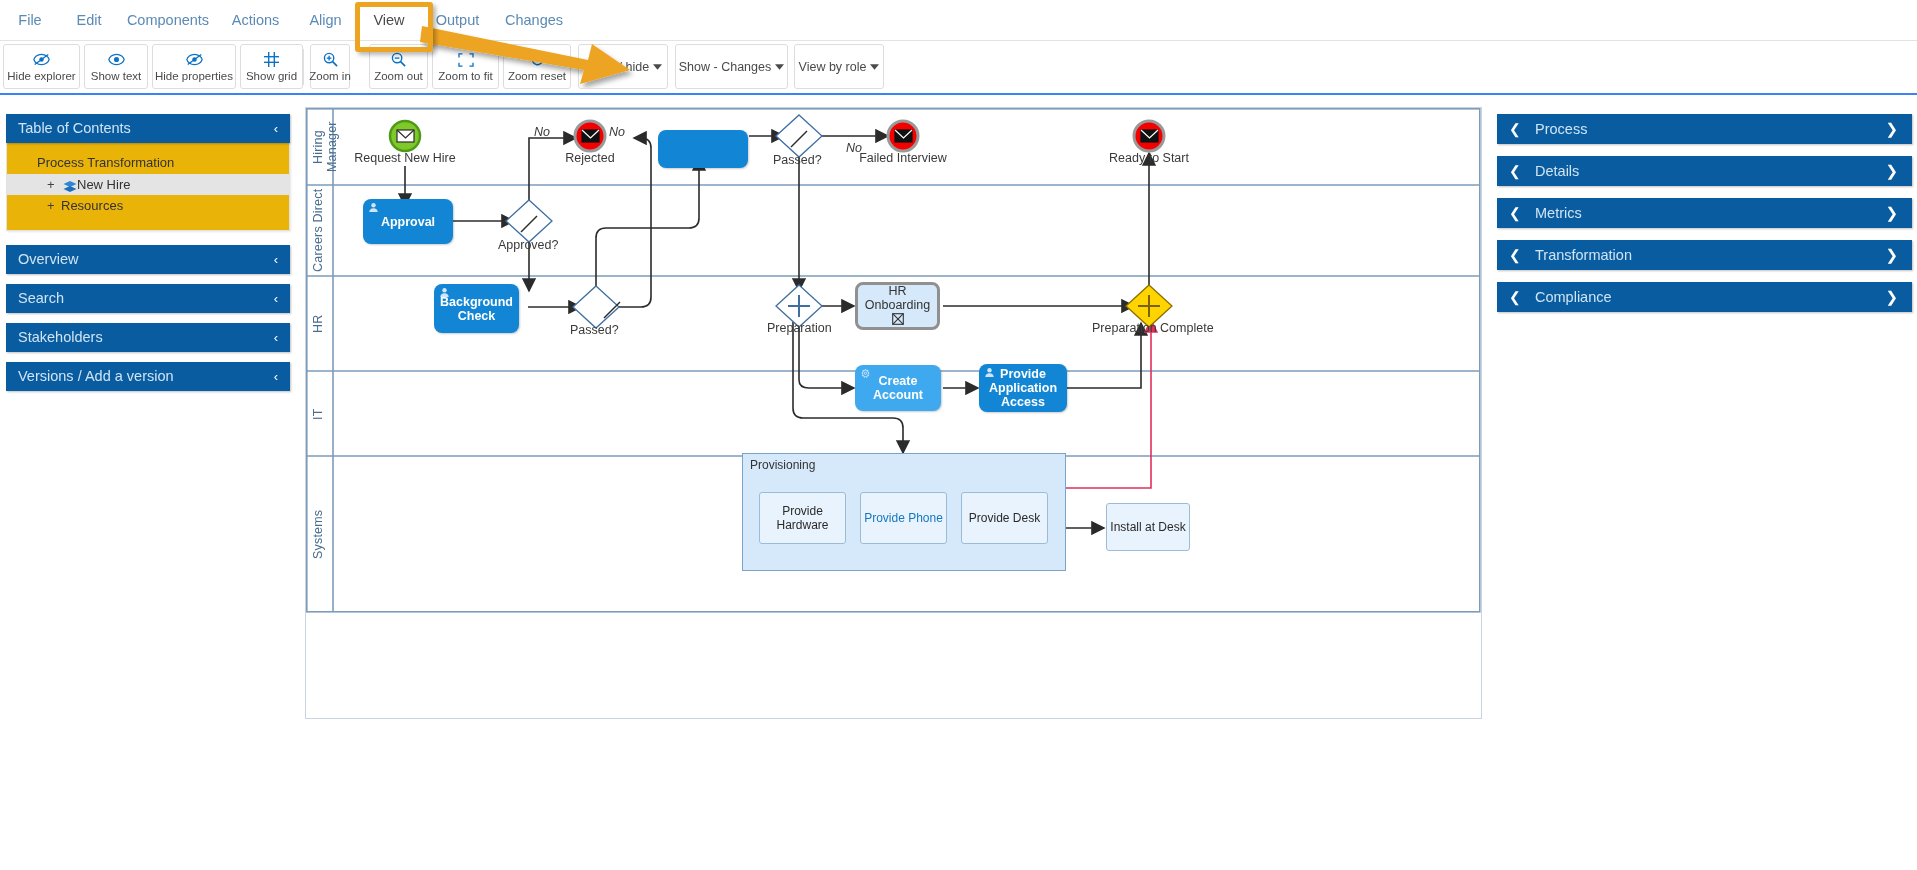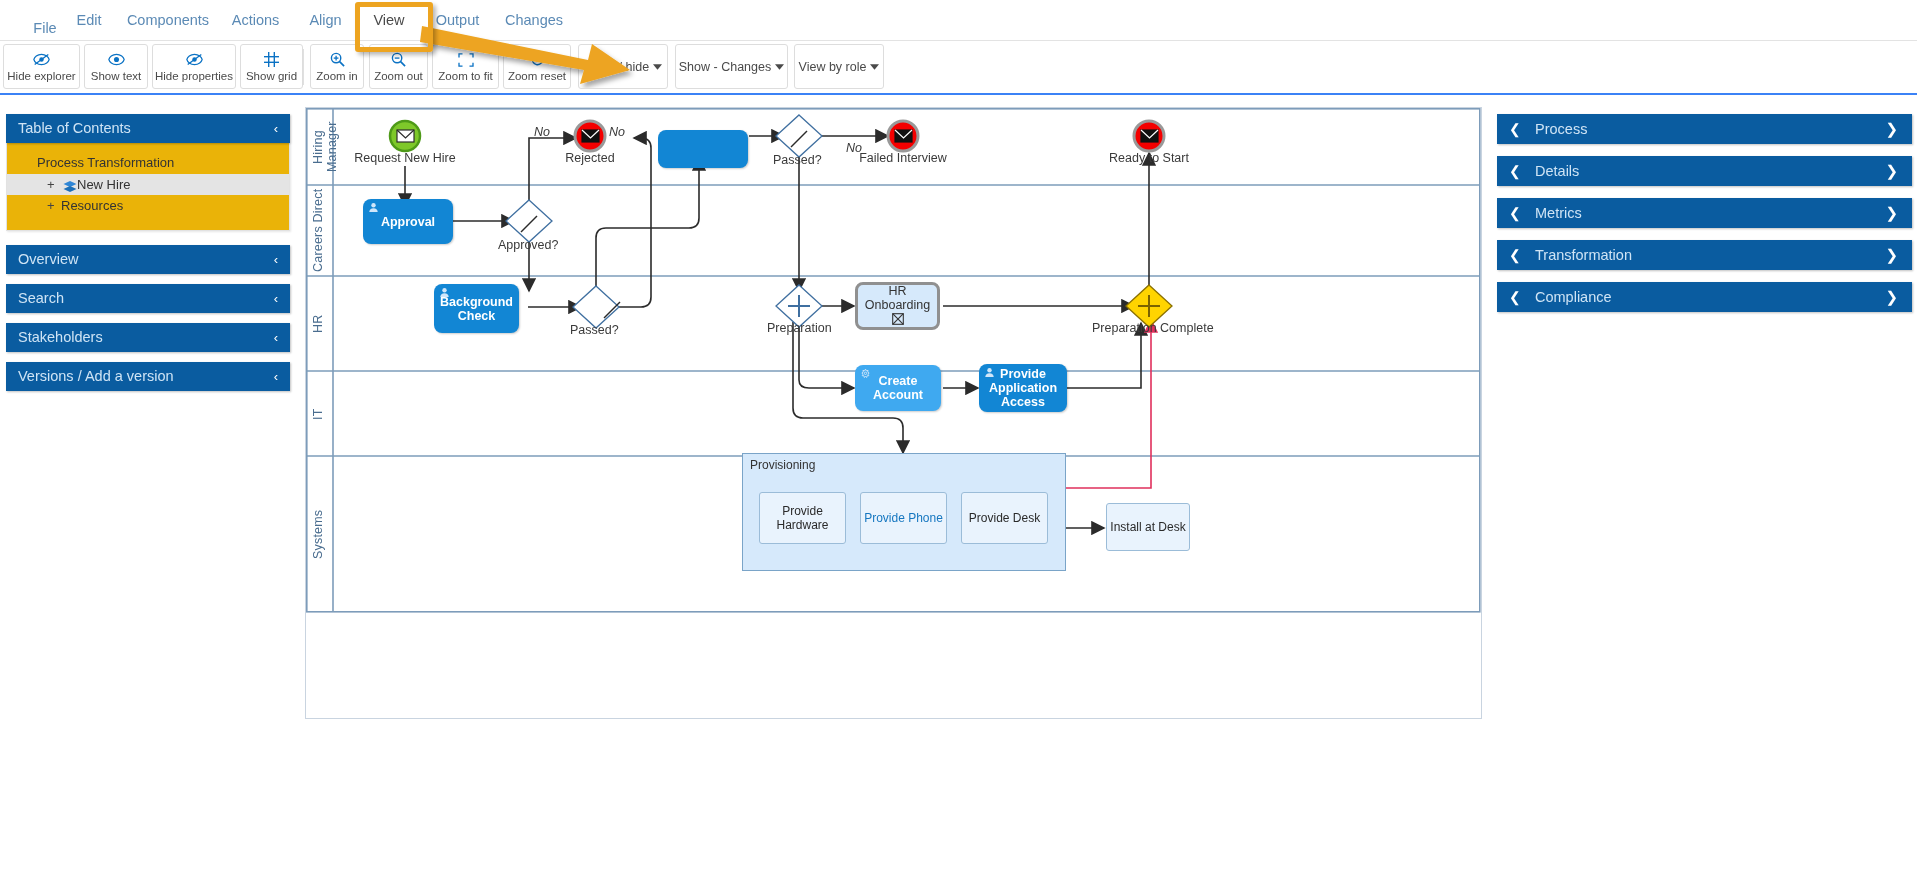--- a/index.html
+++ b/index.html
@@ -80,21 +80,21 @@
   .ev-label{position:absolute;font-size:12.5px;color:#3a3a3a;text-align:center;white-space:nowrap;}
   .flow-label{position:absolute;font-size:12.5px;color:#3a3a3a;font-style:italic;}
   .gw-label{position:absolute;font-size:12.5px;color:#3a3a3a;white-space:nowrap;}
 </style>
 </head>
 <body>
 
 <div class="app">
 
   <div class="menubar">
-    <div class="menu-item" style="left:15px;width:60px;margin-top:8px;">File</div>
+    <div class="menu-item" style="left:0px;width:60px;">File</div>
     <div class="menu-item" style="left:60px;width:58px;">Edit</div>
     <div class="menu-item" style="left:118px;width:100px;">Components</div>
     <div class="menu-item" style="left:218px;width:75px;">Actions</div>
     <div class="menu-item" style="left:293px;width:65px;">Align</div>
     <div class="menu-item active" style="left:358px;width:62px;">View</div>
     <div class="menu-item" style="left:420px;width:75px;">Output</div>
     <div class="menu-item" style="left:495px;width:78px;">Changes</div>
   </div>
 
   <div class="toolbar">
@@ -140,21 +140,21 @@
               <line x1="5" y1="0" x2="5" y2="16"></line>
               <line x1="11" y1="0" x2="11" y2="16"></line>
               <line x1="0" y1="5" x2="16" y2="5"></line>
               <line x1="0" y1="11" x2="16" y2="11"></line>
             </g>
           </svg>
       </span>
       <span class="lbl">Show grid</span>
     </div>
 
-    <div class="tbtn" style="left:310px;width:54px;">
+    <div class="tbtn" style="left:310px;width:40px;">
       <span class="glyph">
         <svg width="15" height="15" viewBox="0 0 16 16">
             <circle cx="6.5" cy="6.5" r="5" fill="none" stroke="#0b72c4" stroke-width="1.5"></circle>
             <line x1="10" y1="10" x2="15" y2="15" stroke="#0b72c4" stroke-width="1.8"></line>
             <line x1="4" y1="6.5" x2="9" y2="6.5" stroke="#0b72c4" stroke-width="1.4"></line>
             <line x1="6.5" y1="4" x2="6.5" y2="9" stroke="#0b72c4" stroke-width="1.4"></line>
           </svg>
       </span>
       <span class="lbl">Zoom in</span>
     </div>

